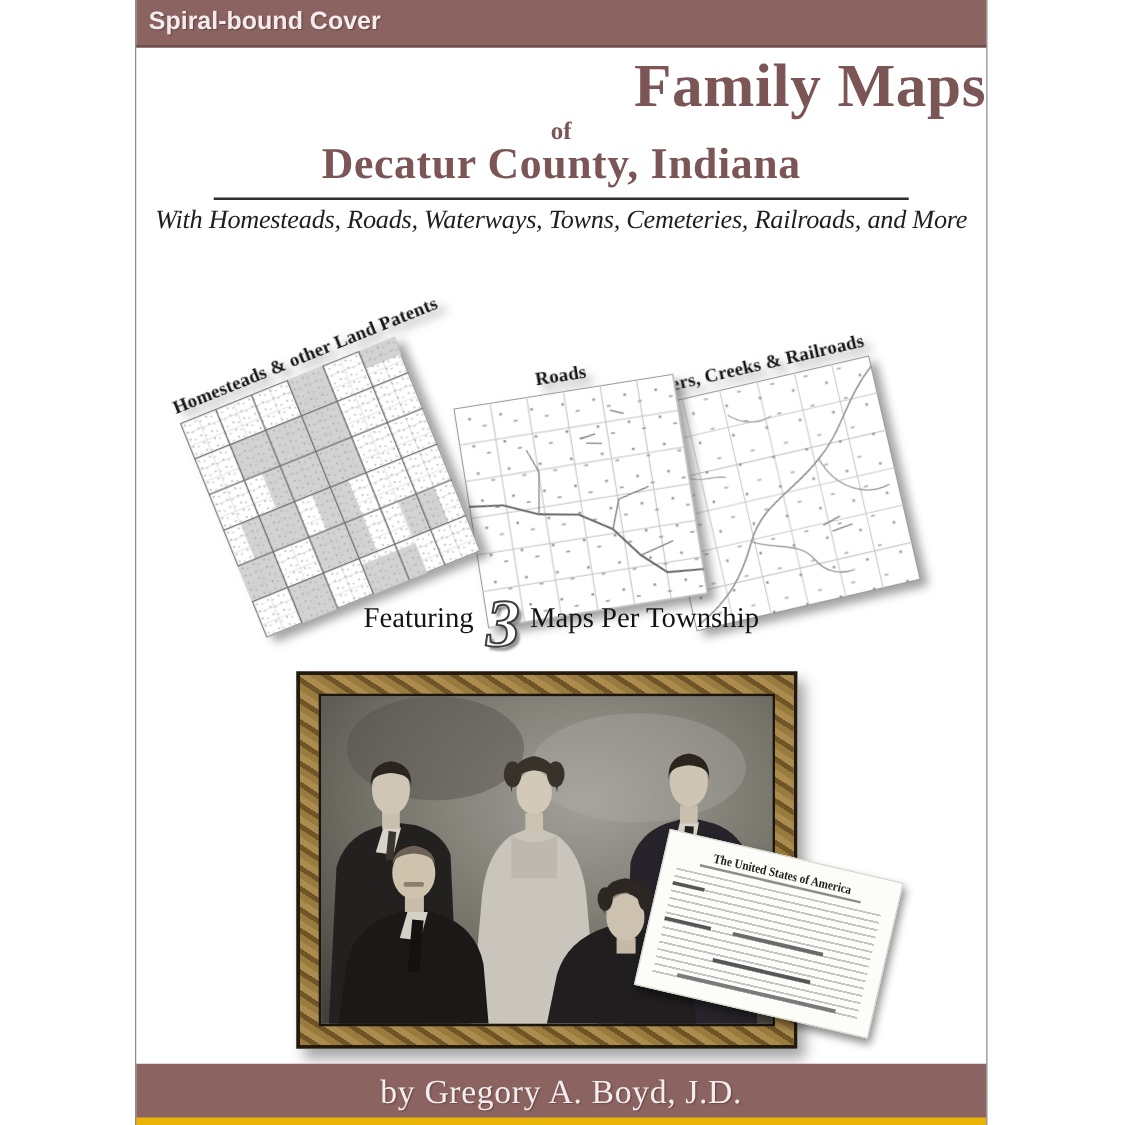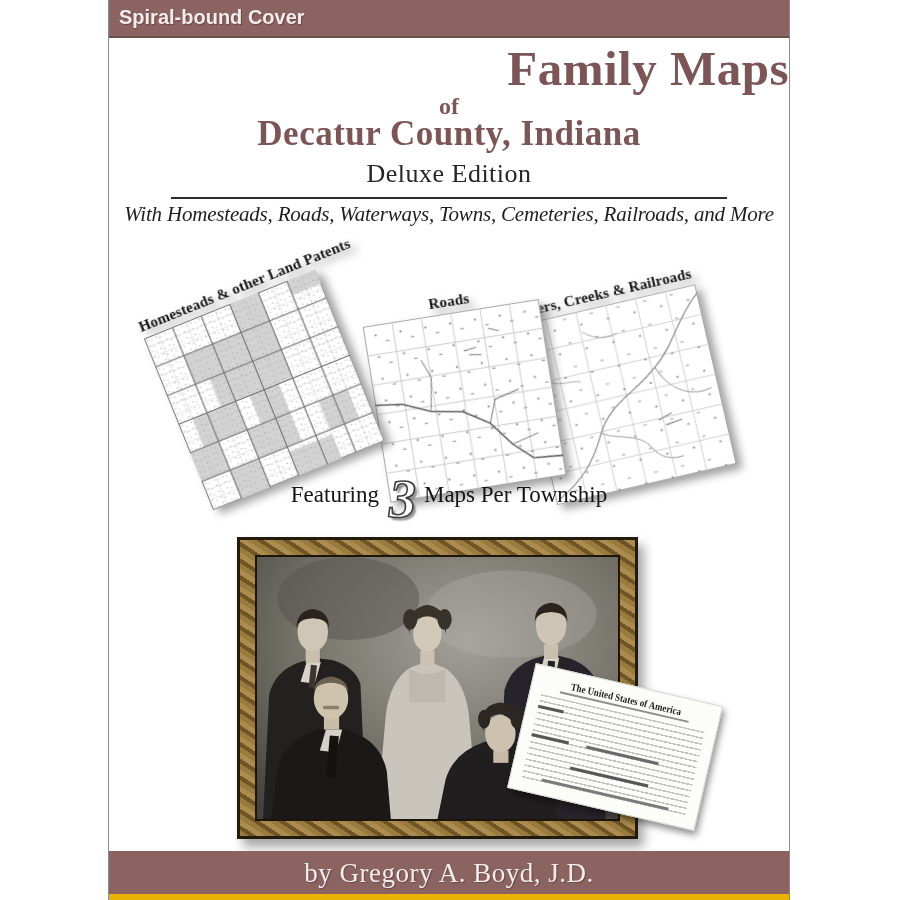--- a/index.html
+++ b/index.html
@@ -11,21 +11,21 @@
   
   .top-bar{position:absolute;left:0;top:0;width:100%;height:38px;background:#8b6462;
            border-bottom:2px solid #6e4c4a;box-sizing:border-box;}
   .top-bar span{display:inline-block;padding:6px 0 0 10px;color:#f4ecec;
                 font-family:"Liberation Sans",sans-serif;font-weight:bold;font-size:20px;
                 text-shadow:1px 1px 1px rgba(60,30,30,.45);text-align:center;}
 
   
   .title-block{position:absolute;left:0;top:44px;width:100%;text-align:center;color:#7c5656;}
   .t1{font-size:49px;font-weight:bold;line-height:1.04;letter-spacing:.5px;text-align:right;}
-  .t-of{font-size:24px;font-weight:bold;line-height:.8;margin-top:2px;}
+  .t-of{font-size:20px;font-weight:bold;line-height:.8;margin-top:2px;}
   .t2{font-size:35px;font-weight:bold;line-height:1.05;letter-spacing:.5px;}
   .t-ed{font-size:26px;color:#262626;margin-top:6px;letter-spacing:.5px;}
   .t-rule{width:556px;height:0;border-top:2px solid #2d2d2d;margin:8px auto 3px auto;}
   .t-tag{font-size:21px;font-style:italic;color:#1e1e1e;letter-spacing:-0.2px;}
 
   
   .maps-area{position:absolute;left:0;top:0;width:900px;height:560px;pointer-events:none;}
   .map-tile{position:absolute;filter:drop-shadow(5px 6px 4px rgba(70,70,70,.5));}
   .map-label{font-size:15px;font-weight:bold;color:#161616;text-align:center;
              white-space:nowrap;margin-bottom:3px;letter-spacing:.2px;}
@@ -81,21 +81,20 @@
   <div class="cover">
 
     <div class="top-bar">
       <span>Spiral-bound Cover</span>
     </div>
 
     <div class="title-block">
       <div class="t1">Family Maps</div>
       <div class="t-of">of</div>
       <div class="t2">Decatur County, Indiana</div>
-      <div class="t-ed">Deluxe Edition</div>
       <div class="t-rule"></div>
       <div class="t-tag">With Homesteads, Roads, Waterways, Towns, Cemeteries, Railroads, and More</div>
     </div>
   </div>
 
   <div class="maps-area">
 
     <div class="map-tile tile-1">
       <div class="map-label">Homesteads &amp; other Land Patents</div>
       <svg width="185" height="185" viewBox="0 0 180 180">

